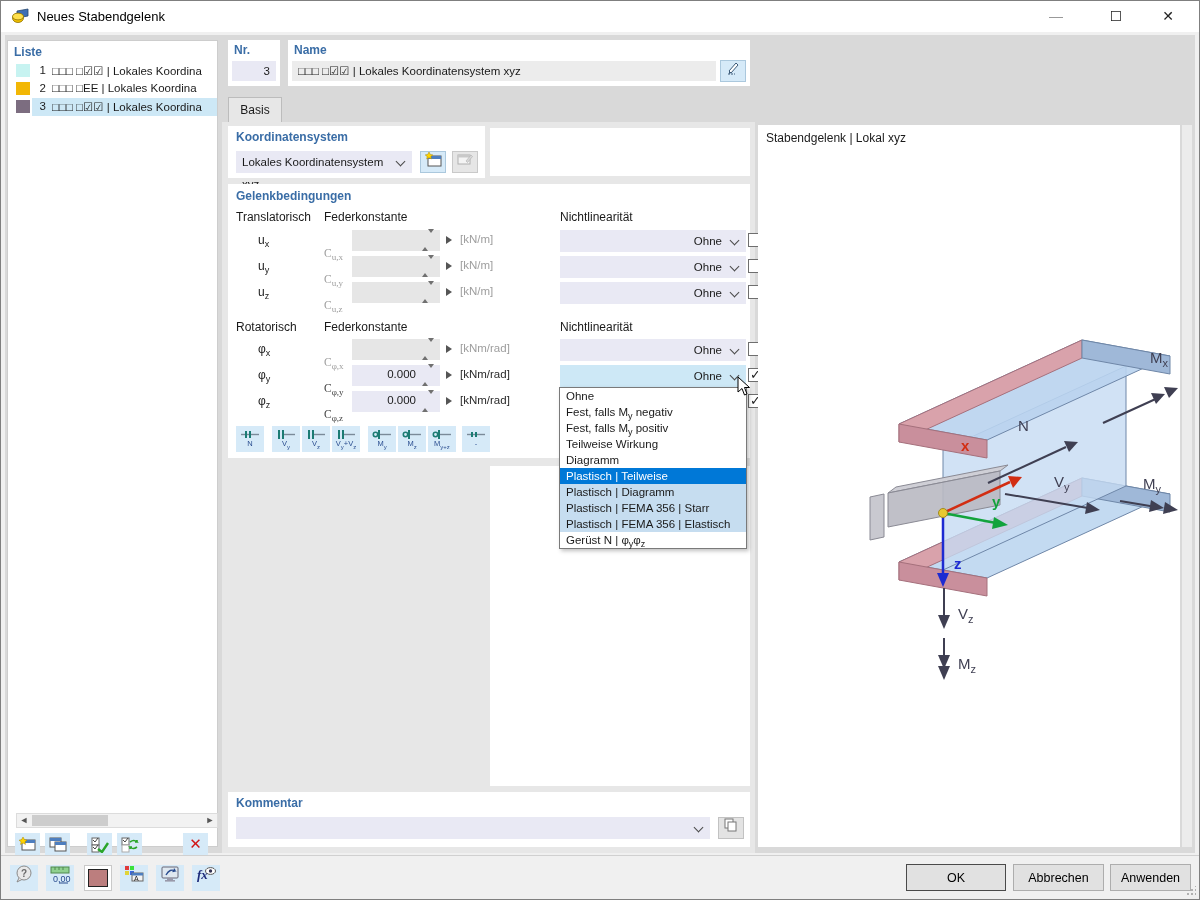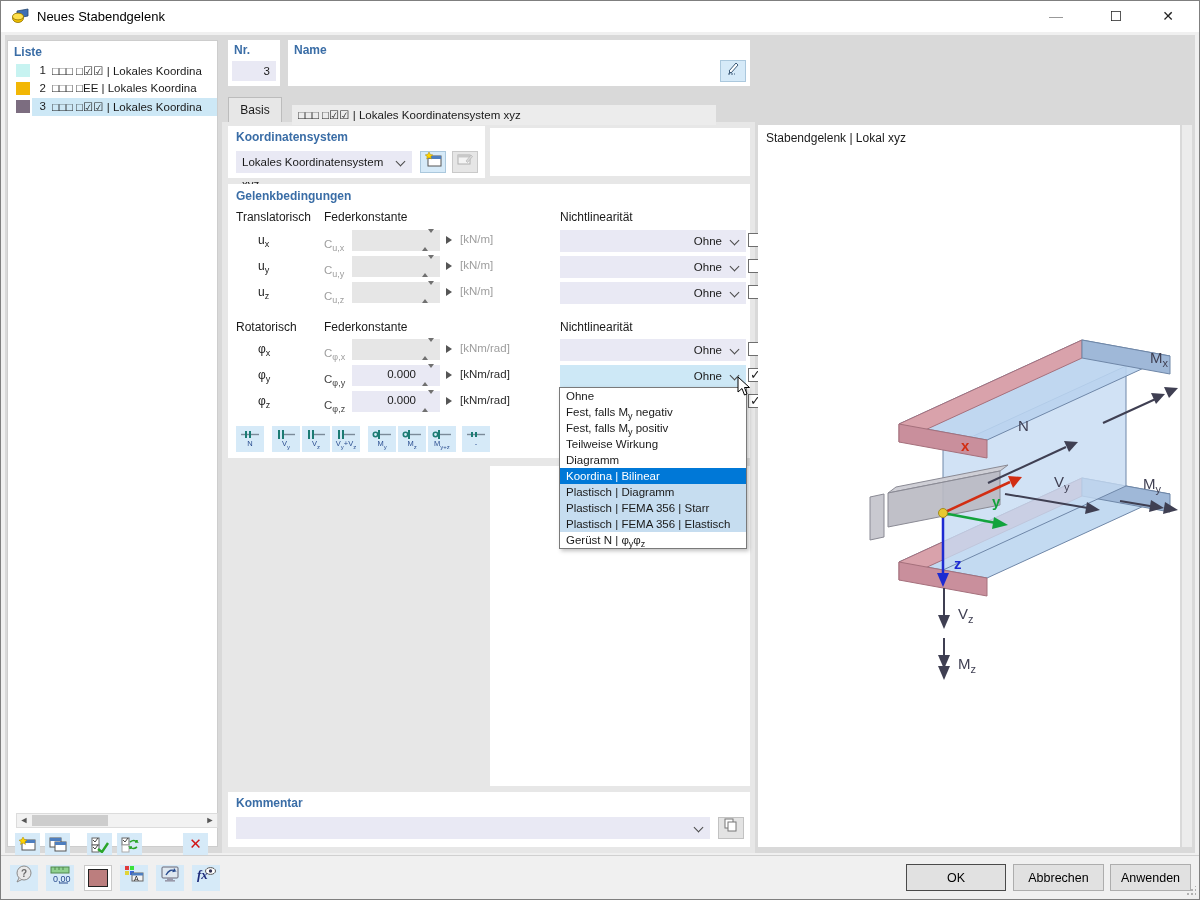--- a/index.html
+++ b/index.html
@@ -31,39 +31,39 @@
 
   .hscroll { position:absolute; left:8px; top:772px; width:202px; height:15px; background:#f2f2f2; border:1px solid #dcdcdc; }
   .hscroll .arr { position:absolute; top:1px; width:14px; height:11px; color:#555; font-size:9px; line-height:11px; text-align:center; }
   .hscroll .thumb { position:absolute; left:15px; top:1px; width:76px; height:11px; background:#cdcdcd; }
 
   .tool-btn { position:absolute; width:25px; height:22px; background:#d6eaf8; text-align:center; line-height:22px; }
   .tool-btn svg { vertical-align:middle; }
 
   
   .inputbox { position:absolute; background:#e9e9f4; font-size:11.5px; line-height:20px; padding:0 6px; color:#1a1a1a; }
-  .inputbox.ro { background:#ececec;margin-top:44px; }
+  .inputbox.ro { background:#ececec; }
   .inputbox.disabled { background:#e4e4e4; }
   .combo { position:absolute; background:#e9e9f4; font-size:11.5px; line-height:22px; padding:0 24px 0 6px; color:#1a1a1a; }
   .combo .chev { position:absolute; right:8px; top:7px; width:7px; height:7px; border-right:1.5px solid #4a4a4a; border-bottom:1.5px solid #4a4a4a; transform:rotate(45deg); }
   .combo.focus { background:#cde8f6; }
 
   .sq-btn { position:absolute; width:26px; height:22px; background:#d6eaf8; border:1px solid #abc8dd; text-align:center; line-height:20px; }
   .sq-btn.gray { background:#e6e6e6; border:1px solid #c9c9c9; color:#a8a8a8; }
 
   
   .tab { position:absolute; left:228px; top:97px; width:54px; height:25px; background:#e7e7e7; border:1px solid #bcbcbc; border-bottom:none; text-align:center; line-height:24px; font-size:12px; }
 
   
   .cond-row { position:absolute; left:236px; width:512px; height:22px;text-align:right; }
   .cb { position:absolute; top:3px; width:14px; height:14px; background:#fff; border:1px solid #6e6e6e; }
   .cb.dis { border-color:#c2c2c2; }
   .cb.checked::after { content:"\2713"; position:absolute; left:1px; top:-2px; font-size:13px; font-weight:bold; color:#222; }
   .doflab { position:absolute; left:22px; top:3px; font-size:12px; }
-  .clab { position:absolute; left:88px; top:8px; font-size:11.5px; color:#444; }
+  .clab { position:absolute; left:88px; top:17px; font-size:11.5px; color:#444;font-family:Liberation Serif, serif; }
   .clab.dis { color:#9e9e9e; }
   .spin { position:absolute; left:116px; top:0; width:88px; height:21px; background:#e9e9f4; }
   .spin.dis { background:#e6e6e6; }
   .spin .val { position:absolute; right:24px; top:3px; font-size:11.5px; }
   .spin .updown { position:absolute; right:6px; top:3px; }
   .tri-up { width:0; height:0; border-left:3.5px solid transparent; border-right:3.5px solid transparent; border-bottom:4.5px solid #707070; margin-bottom:3px; }
   .tri-dn { width:0; height:0; border-left:3.5px solid transparent; border-right:3.5px solid transparent; border-top:4.5px solid #707070; }
   .pick { position:absolute; left:210px; top:6px; width:0; height:0; border-top:4.5px solid transparent; border-bottom:4.5px solid transparent; border-left:6px solid #555; }
   .unit { position:absolute; left:224px; top:3px; font-size:11.5px; color:#2b2b2b; }
   .unit.dis { color:#9e9e9e; }
@@ -463,21 +463,21 @@
     <div class="diag-label" style="left:200px;top:530px;">M<sub>z</sub></div>
   </div>
   <div class="vstrip" style="left:1182px;top:125px;width:10px;height:722px;"></div>
 
   <div class="popup">
     <div class="opt">Ohne</div>
     <div class="opt">Fest, falls M<sub>y</sub> negativ</div>
     <div class="opt">Fest, falls M<sub>y</sub> positiv</div>
     <div class="opt">Teilweise Wirkung</div>
     <div class="opt">Diagramm</div>
-    <div class="opt selected">Koordina | Bilinear</div>
+    <div class="opt selected">Plastisch | Teilweise</div>
     <div class="opt group">Plastisch | Diagramm</div>
     <div class="opt group">Plastisch | FEMA 356 | Starr</div>
     <div class="opt group">Plastisch | FEMA 356 | Elastisch</div>
     <div class="opt">Gerüst N | φ<sub>y</sub>φ<sub>z</sub></div>
   </div>
 
   <svg style="position:absolute;left:736px;top:376px;z-index:60;" width="16" height="22" viewBox="0 0 16 22">
     <path d="M2 1 L2 16 L6 12.5 L8.5 19 L11 18 L8.5 11.5 L13.5 11.5 Z" fill="#fff" stroke="#000" stroke-width="1"></path>
   </svg>
 

